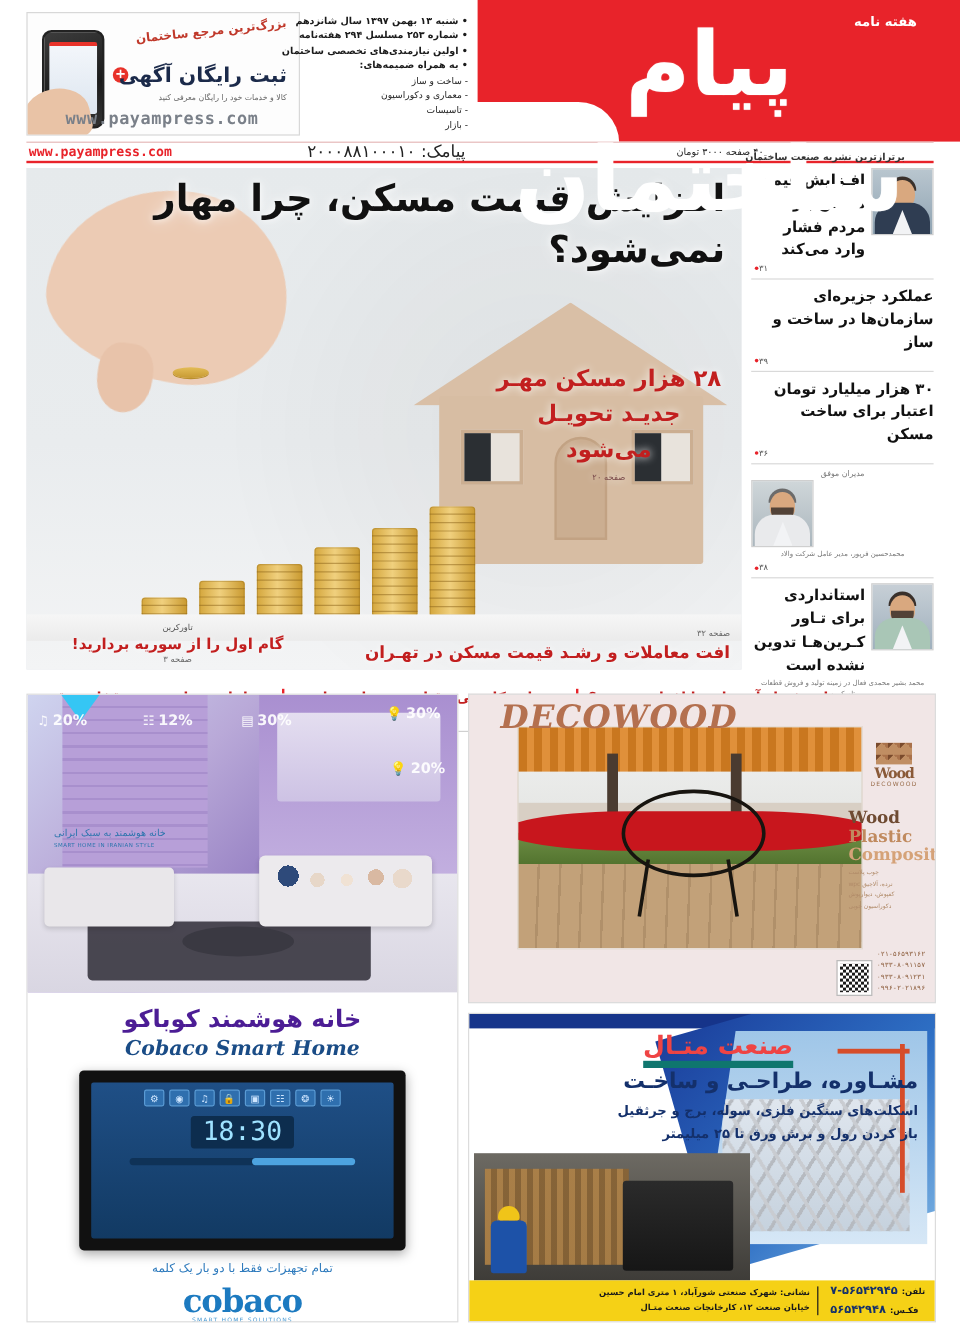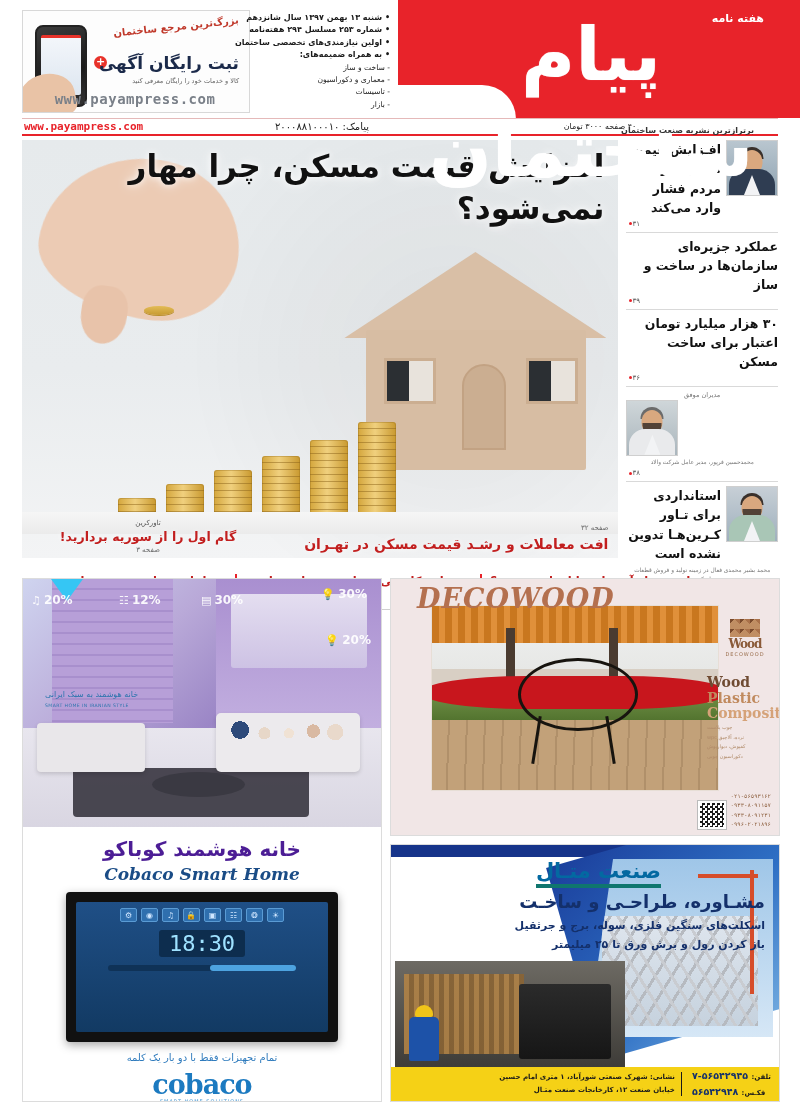--- a/index.html
+++ b/index.html
@@ -92,21 +92,21 @@
   .mh-bar {
     position:absolute; left:22px; right:22px; top:118px; height:18px;
     border-top:1px solid #e5b9b9; border-bottom:2px solid #e8232a;
     display:flex; align-items:center; direction:ltr;
   }
   .mh-bar .u {
     font-family:"DejaVu Sans Mono", monospace; font-size:11px; color:#e8232a;
     font-weight:700; width:200px; text-align:left; padding-left:2px;
   }
   .mh-bar .f { flex:1; text-align:center; font-size:8px; color:#222; direction:rtl; }
-  .mh-bar .p { width:200px; text-align:center; font-size:10px; color:#222; direction:rtl; }
+  .mh-bar .p { width:200px; text-align:center; font-size:14px; color:#222; direction:rtl; }
 
   
   .content { position:absolute; left:22px; top:140px; right:22px; }
 
   .toprow { display:flex; flex-direction:row-reverse; gap:8px; height:430px; }
 
   
   .hero { position:relative; width:598px; height:418px; overflow:hidden; background:#e9ecee; }
   .hero-photo {
     position:absolute; inset:0;
@@ -469,21 +469,21 @@
       linear-gradient(180deg,#dfe6ee,#c6d2de);
   }
   .mt-photo .crane{
     position:absolute; right:10%; top:6%; width:4px; height:70%; background:#d64d2a;
   }
   .mt-photo .crane::after{
     content:""; position:absolute; left:-52px; top:4px; width:60px; height:4px; background:#d64d2a;
   }
   .mt-brand{
     position:absolute; right:118px; top:14px; font-size:21px; font-weight:700;
-    color:#0369a1; direction:rtl; z-index:4; border-bottom:4px solid #0f766e; padding-bottom:1px;
+    color:#ef4444; direction:rtl; z-index:4; border-bottom:6px solid #0f766e; padding-bottom:1px;
   }
   .mt-sub{
     position:absolute; right:14px; top:46px; font-size:18px; font-weight:700;
     color:#14306b; direction:rtl; z-index:4; letter-spacing:1px;
   }
   .mt-l1,.mt-l2{
     position:absolute; right:14px; font-size:11px; font-weight:700; color:#14306b;
     direction:rtl; z-index:4;text-align:center;
   }
   .mt-l1{ top:74px; }
@@ -634,20 +634,24 @@
                 <i></i>
                 <i></i>
               </div>
           </div>
           <div class="hero-table"></div>
         </div>
 
         <div class="hero-head">افزایش قیمت مسکن، چرا مهار نمی‌شود؟</div>
 
 
+        <div class="hero-sub">
+          <span>۲۸ هزار مسکن مهـر جدیـد تحویـل می‌شود</span>
+          <span class="pg">صفحه ۲۰</span>
+        </div>
 
         <div class="hero-strip">
           <div class="col hs-right">
             <div class="kicker">تاورکرین</div>
             <div class="t">گام اول را از سوریه بردارید!</div>
             <div class="pg">صفحه ۳</div>
           </div>
           <div class="col hs-left">
             <div class="pg">صفحه ۳۲</div>
             <div class="t">افت معاملات و رشـد قیمت مسکن در تهـران</div>

